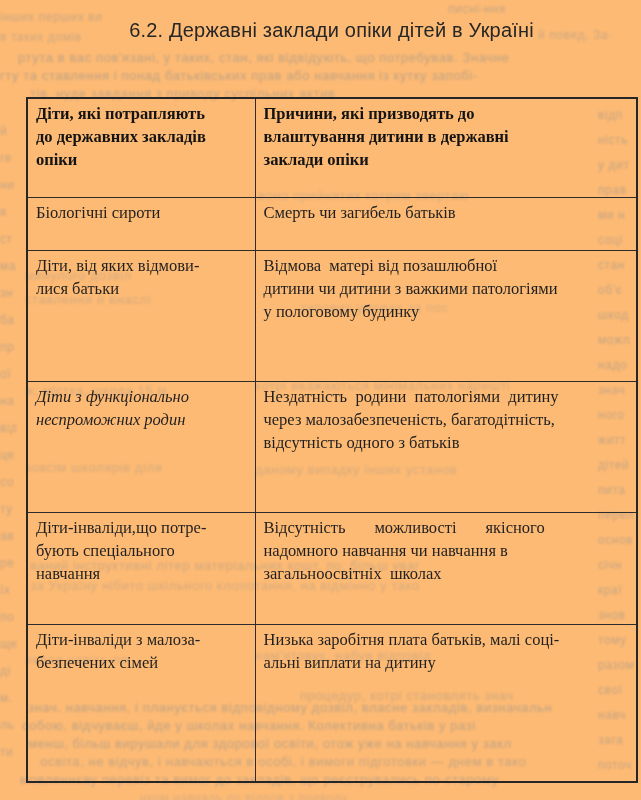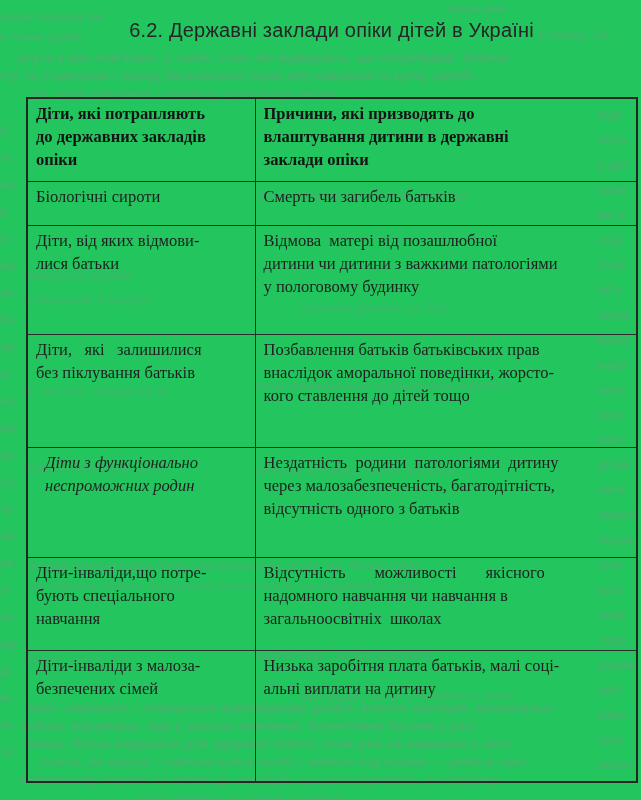--- a/index.html
+++ b/index.html
@@ -1,19 +1,19 @@
 <!DOCTYPE html>
 <html lang="uk"><head>
 <meta charset="utf-8">
 <style>
   html,body{margin:0;padding:0;}
   .sheet{
     position:relative;
     width:641px;height:800px;
-    background:#22c55e;
+    background:#fdba74;
     overflow:hidden;
     font-family:"Liberation Serif", serif;
     color:#1f1f1f;
   }
   
   .title{
     position:absolute;
     top:19px;left:0;
     width:641px;
     padding-left:22px;
@@ -40,21 +40,21 @@
     border:1.6px solid #2c2c2c;
     vertical-align:top;
     padding:3px 8px 0 8px;
     font-size:16.5px;
     line-height:23px;
     overflow:hidden;
   }
   .care-table{border:2.3px solid #262626;}
   .cell-text{white-space:pre-wrap;}
   .hdr .cell-text{font-weight:700;color:#141414;}
-  .it .cell-text{font-style:italic;margin-left:9px;}
+  .it .cell-text{font-style:italic;}
   
   .noise{
     position:absolute;
     font-family:"Liberation Sans", sans-serif;
     color:#8f8f8f;
     filter:blur(1.1px);
     white-space:pre;
     overflow:hidden;
     letter-spacing:.6px;
     z-index:1;
@@ -179,31 +179,20 @@
         <td>
             <div class="cell-text">Діти, від яких відмови-
 лися батьки</div>
           </td>
         <td>
             <div class="cell-text">Відмова  матері від позашлюбної
 дитини чи дитини з важкими патологіями
 у пологовому будинку</div>
           </td>
       </tr>
-      <tr style="height:99px">
-        <td>
-            <div class="cell-text">Діти,   які   залишилися
-без піклування батьків</div>
-          </td>
-        <td>
-            <div class="cell-text">Позбавлення батьків батьківських прав
-внаслідок аморальної поведінки, жорсто-
-кого ставлення до дітей тощо</div>
-          </td>
-      </tr>
       <tr style="height:97px">
         <td class="it">
             <div class="cell-text">Діти з функціонально
 неспроможних родин</div>
           </td>
         <td>
             <div class="cell-text">Нездатність  родини  патологіями  дитину
 через малозабезпеченість, багатодітність,
 відсутність одного з батьків</div>
           </td>

